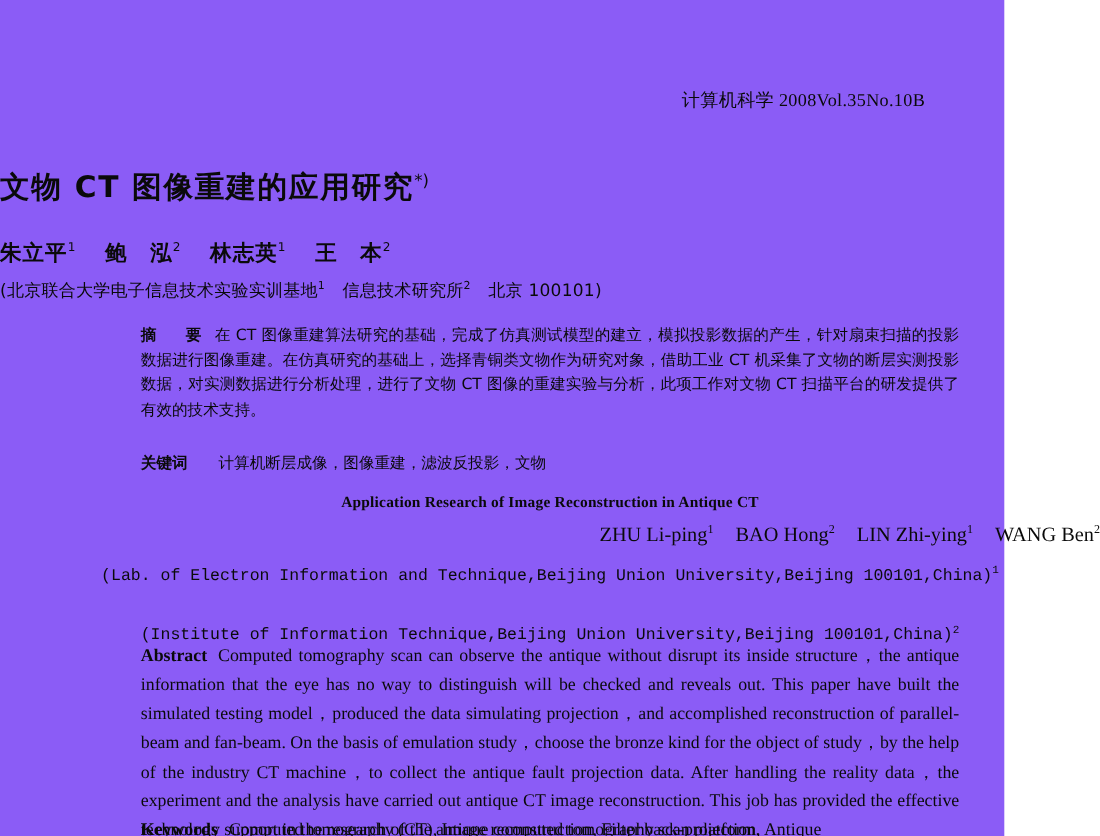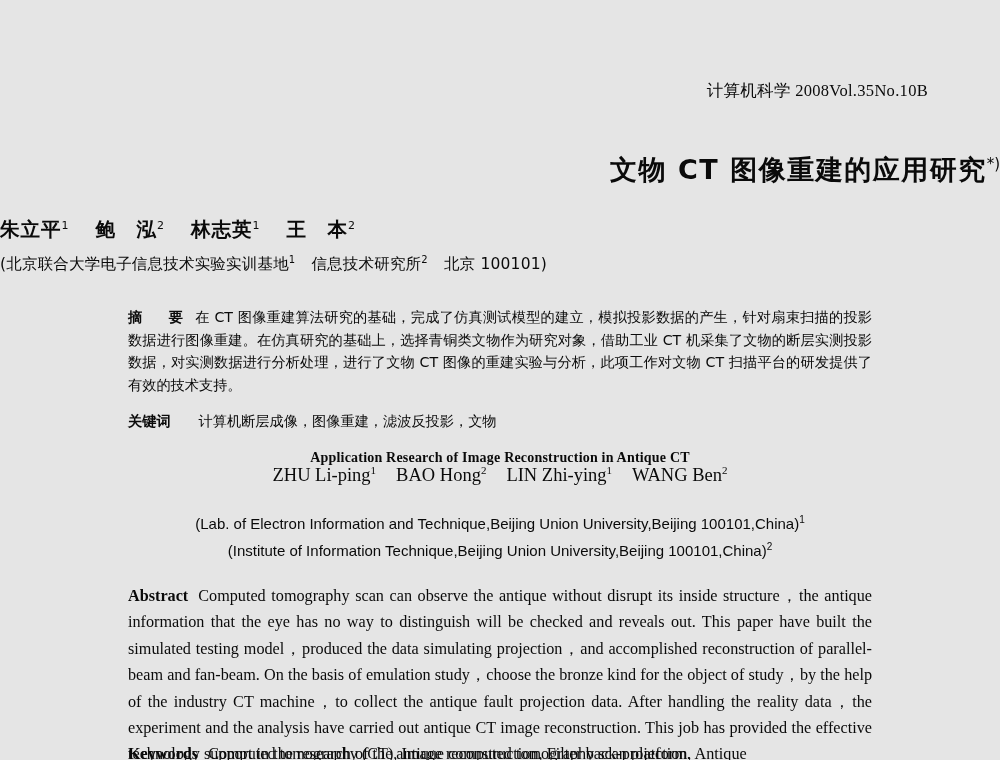--- a/index.html
+++ b/index.html
@@ -11,43 +11,43 @@
     width: 1000px;
     height: 760px;
     overflow: hidden;
     font-family: "Liberation Serif", "DejaVu Serif", serif;
     color: #0a0a0a;
     position: relative;
   }
   .page {
     position: absolute;
     top: 0; left: 0;
-    width: 1000px;
+    width: 913px;
     height: 760px;
-    background: #e5e5e5;
+    background: #8b5cf6;
   }
 
   
   .journal-header {
     position: absolute;
     top: 80px;
     right: 72px;
     font-family: "Liberation Serif", "DejaVu Serif", serif;
     font-size: 16.5px;
     letter-spacing: 0.3px;
     white-space: nowrap;
   }
 
   
   .cn-title {
     position: absolute;
     top: 152px;
     left: 0;
     width: 1000px;
-    text-align: right;
+    text-align: left;
     font-family: "DejaVu Sans", "Liberation Sans", sans-serif;
     font-weight: bold;
     font-size: 27px;
     letter-spacing: 1.5px;
   }
   .cn-title .star {
     font-size: 15px;
     vertical-align: super;
     font-weight: normal;
     letter-spacing: 0;
@@ -76,21 +76,21 @@
     font-size: 15.5px;
     font-family: "DejaVu Sans", "Liberation Sans", sans-serif;
     letter-spacing: 0.2px;
   }
   .cn-affil sup { font-size: 10px; }
   .cn-affil .sp { display: inline-block; width: 16px; }
 
   
   .cn-abstract {
     position: absolute;
-    top: 306px;
+    top: 294px;
     left: 128px;
     width: 744px;
     font-family: "DejaVu Sans", "Liberation Sans", sans-serif;
     font-size: 14.2px;
     line-height: 22.6px;
     text-align: justify;
     text-justify: inter-character;
   }
   .cn-abstract .lbl {
     font-weight: bold;
@@ -118,41 +118,41 @@
     left: 0;
     width: 1000px;
     text-align: center;
     font-family: "Liberation Serif", "DejaVu Serif", serif;
     font-weight: bold;
     font-size: 14px;
     letter-spacing: 0.2px;
   }
   .en-authors {
     position: absolute;
-    top: 464px;
-    left: 0;
-    width: 1000px;
-    text-align: center;
+    top: 476px;
+    left: 0;
+    width: 1000px;
+    text-align: right;
     font-family: "Liberation Serif", "DejaVu Serif", serif;
     font-size: 18.5px;
   }
   .en-authors sup { font-size: 11px; }
   .en-authors .gap { display: inline-block; width: 20px; }
 
   .en-affil {
     position: absolute;
     left: 0;
     width: 1000px;
     text-align: center;
-    font-family: Liberation Sans, sans-serif;
+    font-family: Liberation Mono, monospace;
     font-size: 15px;
   }
   .en-affil sup { font-size: 10px; }
   .en-affil-1 { top: 514px; }
-  .en-affil-2 { top: 541px; }
+  .en-affil-2 { top: 568px; }
 
   .en-abstract {
     position: absolute;
     top: 583px;
     left: 128px;
     width: 744px;
     font-family: "Liberation Serif", "DejaVu Serif", serif;
     font-size: 16.2px;
     line-height: 26.4px;
     text-align: justify;

